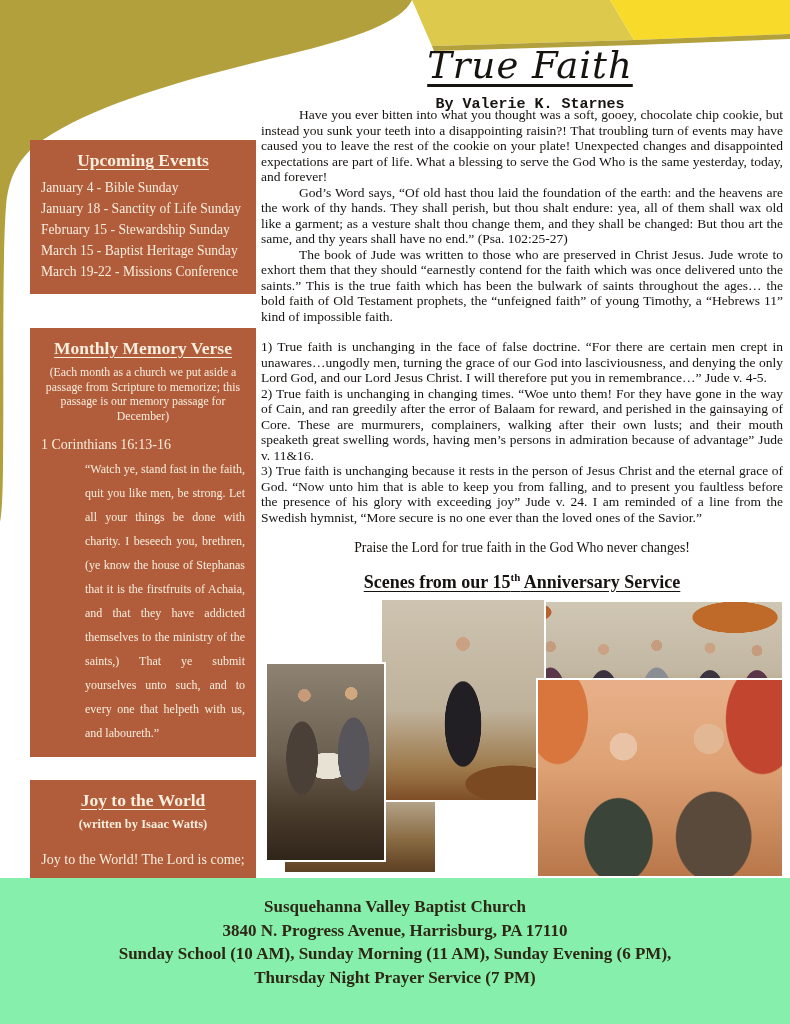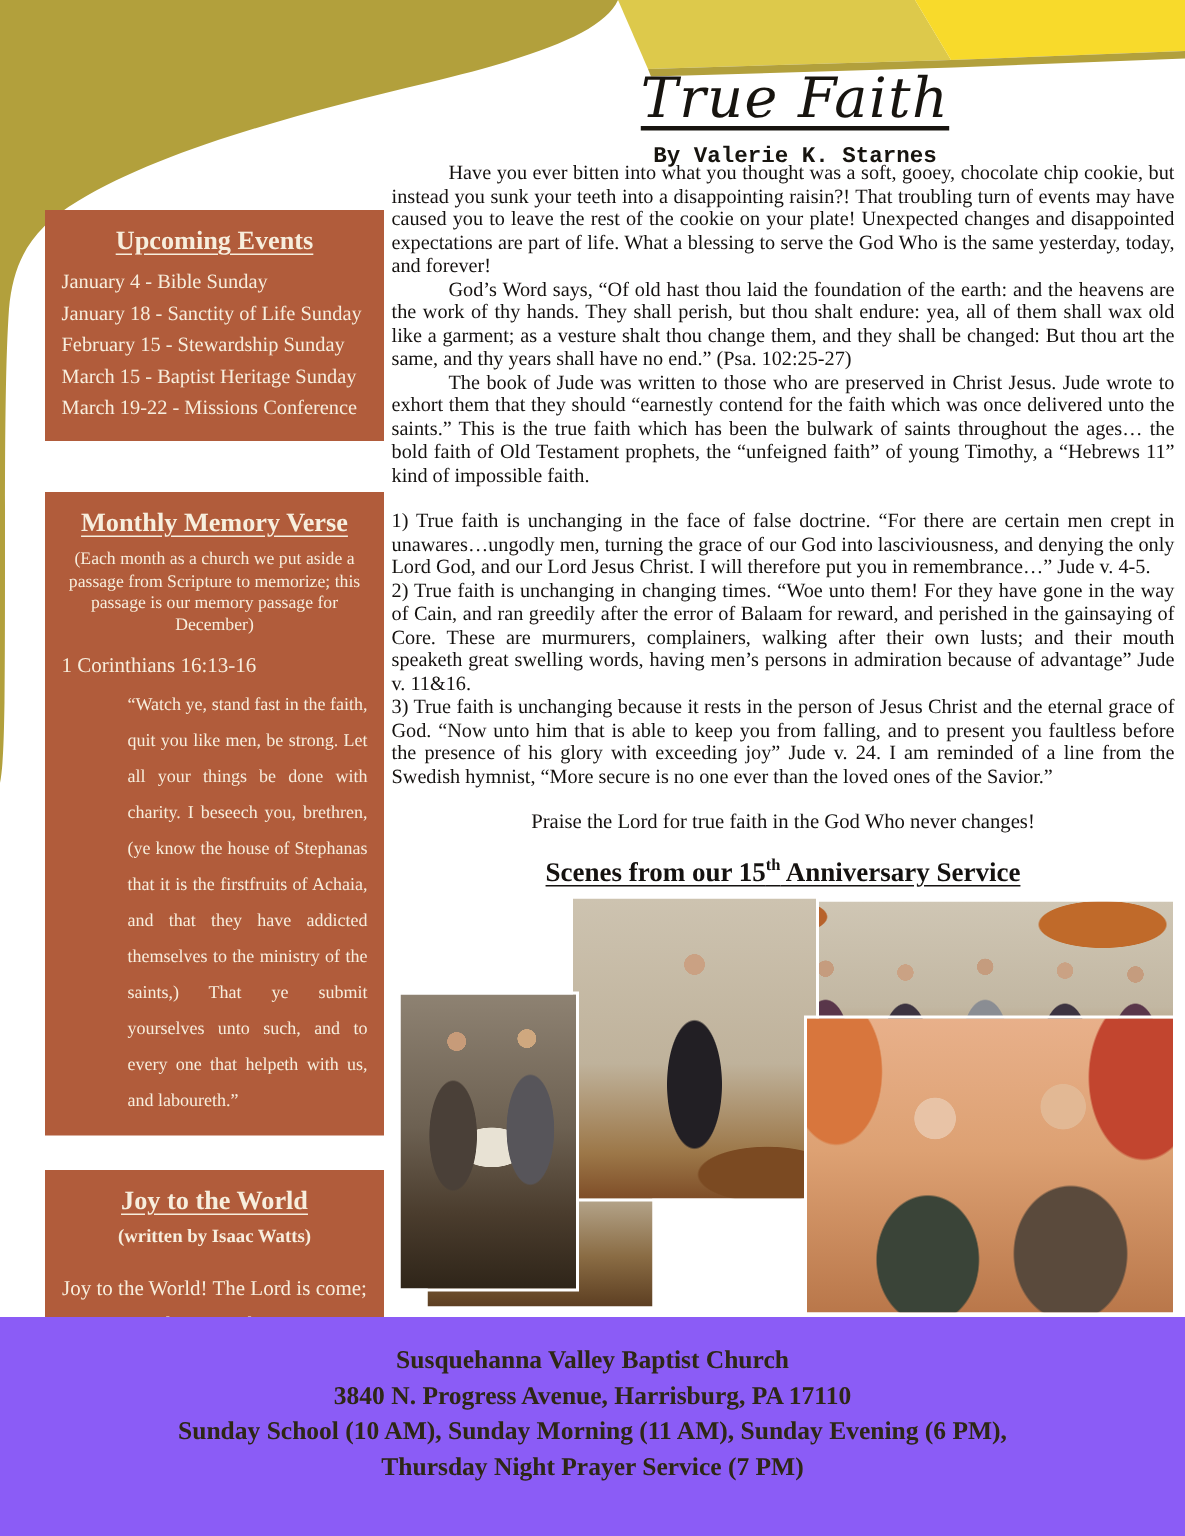--- a/index.html
+++ b/index.html
@@ -115,21 +115,21 @@
       radial-gradient(circle 24px at 70% 30%, #e2b894 62%, transparent 64%),
       radial-gradient(ellipse 56px 70px at 33% 82%, #3a4438 60%, transparent 62%),
       radial-gradient(ellipse 62px 74px at 72% 80%, #5a4a3c 60%, transparent 62%),
       radial-gradient(ellipse 60px 90px at 92% 20%, #c2452f 60%, transparent 62%),
       radial-gradient(ellipse 50px 80px at 8% 18%, #d8763d 60%, transparent 62%),
       linear-gradient(180deg,#e8b08a 0%,#dda173 45%,#b9774a 100%);
   }
   
   .footer{
     position:absolute;left:0;bottom:0;width:790px;height:146px;
-    background:#8b5cf6;z-index:3;
+    background:#86efac;z-index:3;
     text-align:center;
     font-weight:bold;font-size:17px;line-height:23.5px;
     color:#2e2716;
     box-sizing:border-box;
     padding-top:17px;
   }
 </style>
 </head>
 <body>
 

